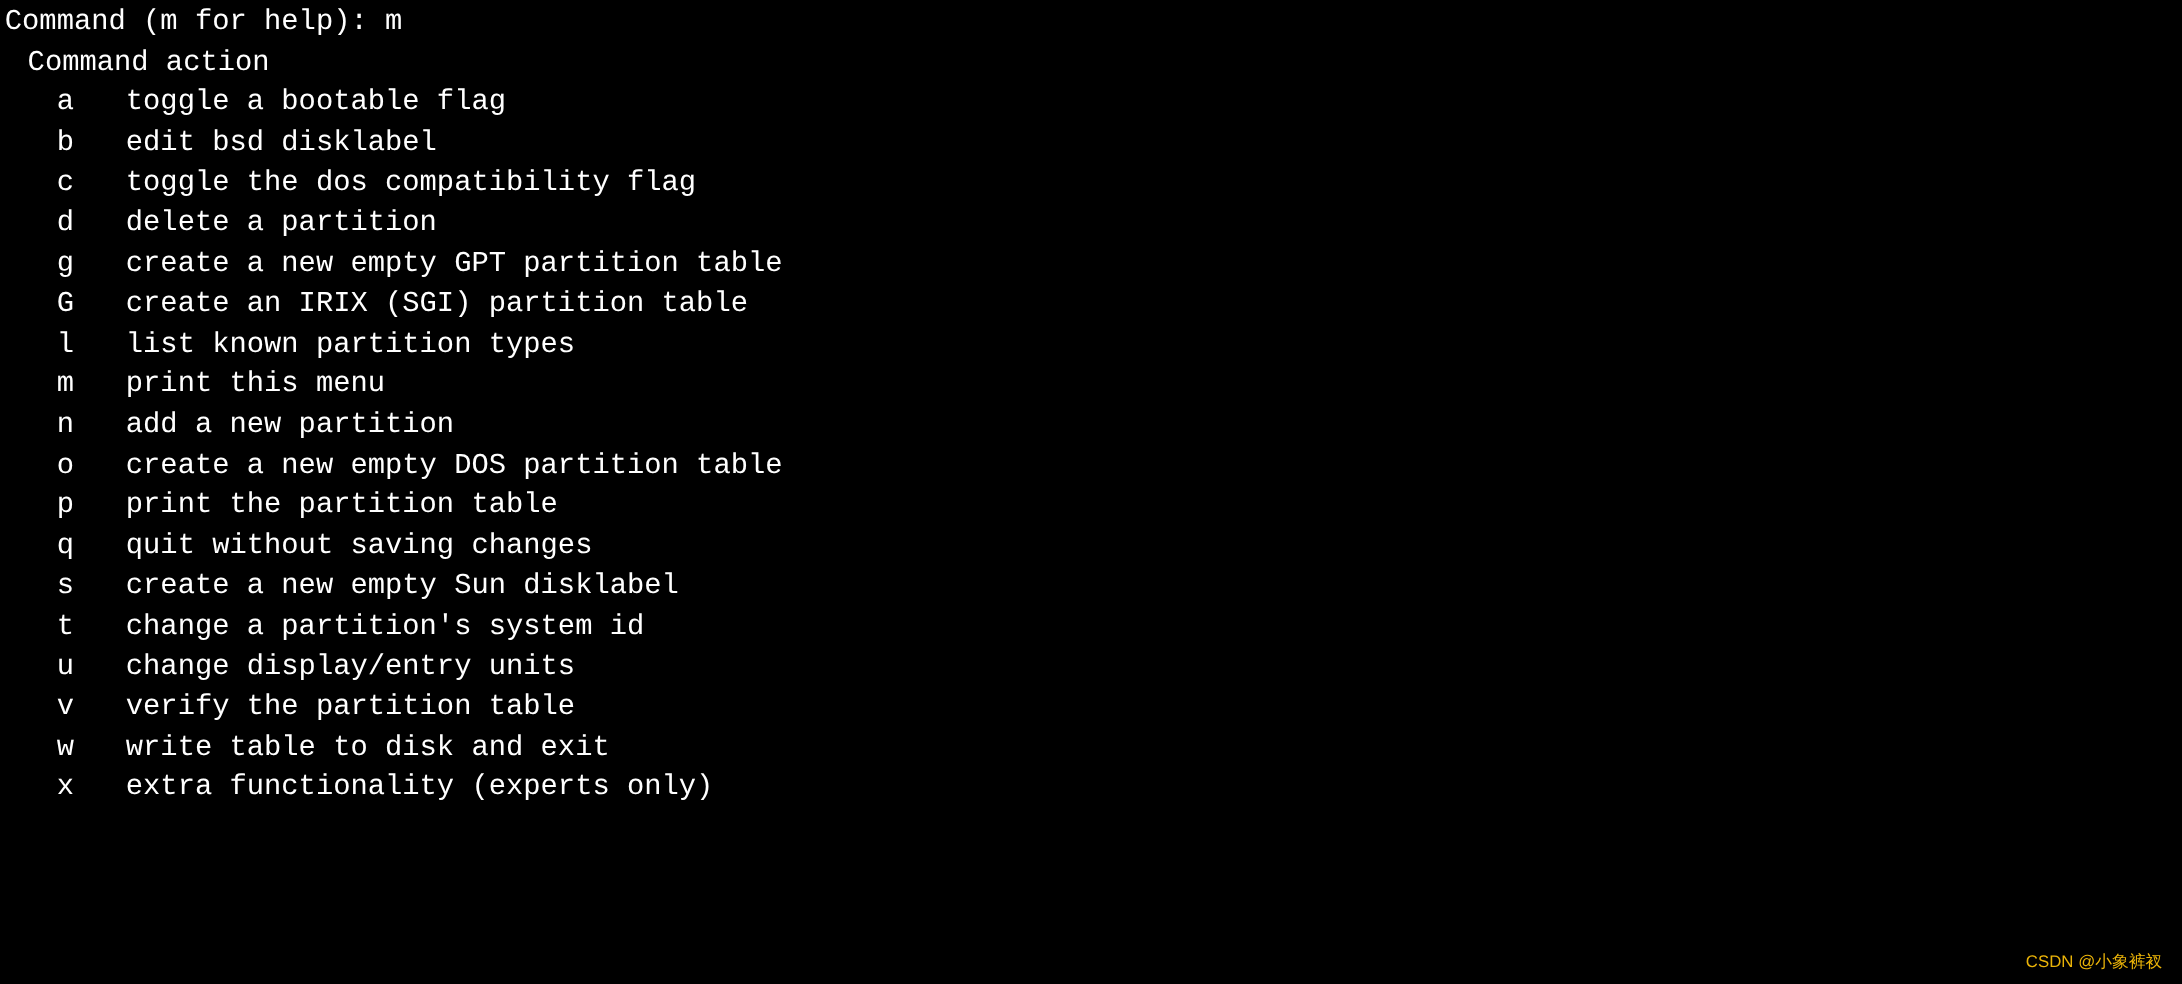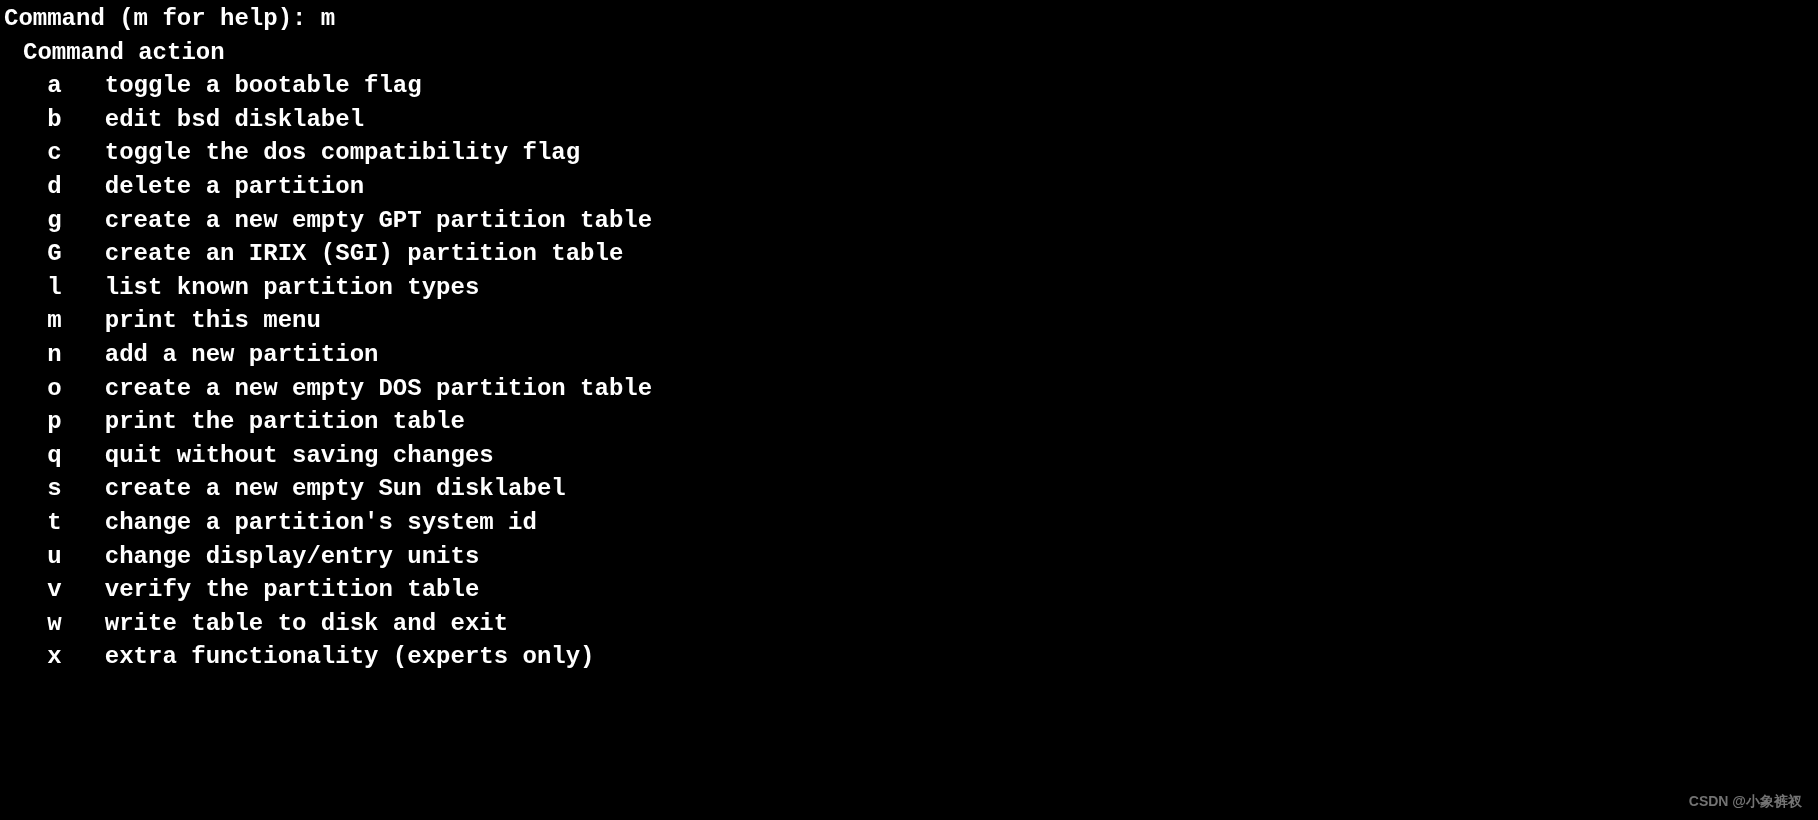--- a/index.html
+++ b/index.html
@@ -1,19 +1,18 @@
 <!DOCTYPE html>
 <html><head>
   <meta charset="utf-8">
   <style>
     * {
       margin: 0;
       padding: 0;
       box-sizing: border-box;
-      font-weight: bold;
     }
     body {
       background-color: #000000;
       color: #ffffff;
       font-family: "Consolas", "Monaco", "Courier New", monospace;
       font-size: 24px;
       line-height: 1.4;
       width: 1818px;
       height: 820px;
       position: relative;
@@ -30,21 +29,21 @@
       display: block;
       margin-left: 19px;
     }
     .command-row {
       display: block;
     }
     .watermark {
       position: absolute;
       bottom: 8px;
       right: 16px;
-      color: #737373;
+      color: #eab308;
       font-size: 14px;
       font-family: -apple-system, BlinkMacSystemFont, "Segoe UI", sans-serif;
       margin-left: 24px;
     }
   </style>
 </head>
 <body>
 
 <div class="terminal"><span class="prompt-line"><span>Command (m for help): </span><span>m</span></span><span class="header-line">Command action</span><div id="command-list"><span class="command-row">   a   toggle a bootable flag</span><span class="command-row">   b   edit bsd disklabel</span><span class="command-row">   c   toggle the dos compatibility flag</span><span class="command-row">   d   delete a partition</span><span class="command-row">   g   create a new empty GPT partition table</span><span class="command-row">   G   create an IRIX (SGI) partition table</span><span class="command-row">   l   list known partition types</span><span class="command-row">   m   print this menu</span><span class="command-row">   n   add a new partition</span><span class="command-row">   o   create a new empty DOS partition table</span><span class="command-row">   p   print the partition table</span><span class="command-row">   q   quit without saving changes</span><span class="command-row">   s   create a new empty Sun disklabel</span><span class="command-row">   t   change a partition's system id</span><span class="command-row">   u   change display/entry units</span><span class="command-row">   v   verify the partition table</span><span class="command-row">   w   write table to disk and exit</span><span class="command-row">   x   extra functionality (experts only)</span></div></div>
 

